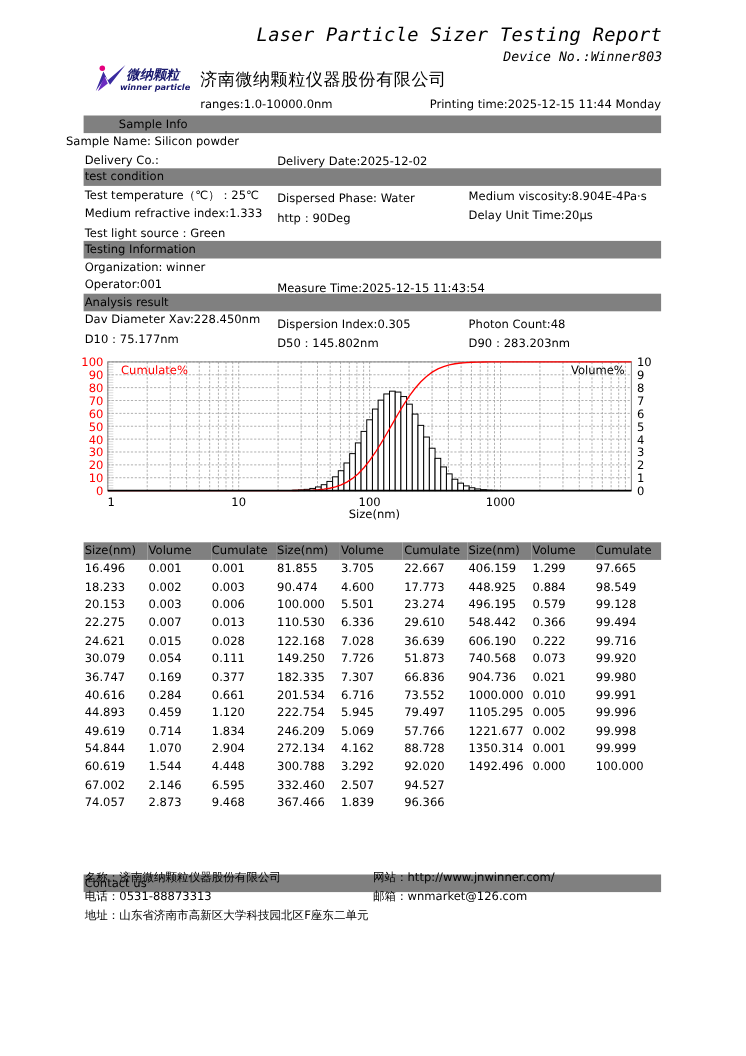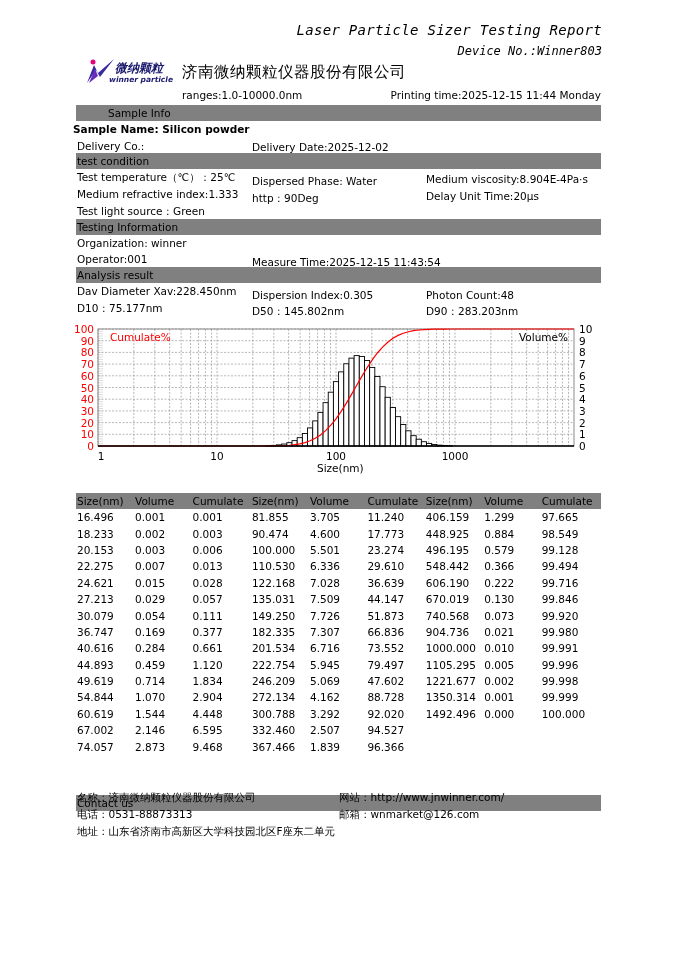--- a/index.html
+++ b/index.html
@@ -1,20 +1,20 @@
 <!DOCTYPE html>
 <html><head>
 <meta charset="utf-8">
 <style>
   html, body { margin:0; padding:0; background:#ffffff; }
   body { width:678px; height:960px; position:relative; overflow:hidden;
          font-family:"DejaVu Sans", "Liberation Sans", sans-serif; color:#000; }
   .abs { position:absolute; }
   .title { right:76px; top:22px; font-family:"DejaVu Sans Mono","Liberation Mono",monospace;
-           font-style:italic; font-size:14px; letter-spacing:0.3px; white-space:nowrap; }
+           font-style:italic; font-size:17px; letter-spacing:0.3px; white-space:nowrap; }
   .device { right:76px; top:44px; font-family:"DejaVu Sans Mono","Liberation Mono",monospace;
             font-style:italic; font-size:12px; white-space:nowrap; }
   .logo { left:84px; top:57px; width:92px; height:26px; }
   .company { left:182px; top:62px; font-size:15.5px; white-space:nowrap; letter-spacing:0.5px;}
   .small { font-size:10.5px; white-space:nowrap; }
   .bar { left:76px; width:525px; height:16px; background:#808080; font-size:10.5px;
          line-height:16px; padding-left:1px; box-sizing:border-box; color:#000; }
   .cell { font-size:10.5px; white-space:nowrap; }
   table.dt { position:absolute; left:76px; top:493px; width:525px; border-collapse:collapse;
              font-size:10.5px; }
@@ -38,21 +38,21 @@
     <path d="M5 26 L11 12 L14 19 Z" fill="#6a2bbf"></path>
     <text x="31" y="15" font-size="12" font-weight="bold" font-style="italic" fill="#1a1a6e" font-family="DejaVu Sans, sans-serif">微纳颗粒</text>
     <text x="25" y="25" font-size="7.5" font-weight="bold" font-style="italic" fill="#1a1a6e" font-family="DejaVu Sans, sans-serif">winner particle</text>
   </svg>
 </div>
 <div class="abs company">济南微纳颗粒仪器股份有限公司</div>
 <div class="abs small" style="left:182px; top:89px;">ranges:1.0-10000.0nm</div>
 <div class="abs small" style="right:77px; top:89px;">Printing time:2025-12-15 11:44 Monday</div>
 
 <div class="abs bar" style="top:105px;padding-left:32px;">Sample Info</div>
-<div class="abs cell" style="left:73px; top:123px;font-weight:bold;">Sample Name: Silicon powder</div>
+<div class="abs cell" style="left:60px; top:123px;">Sample Name: Silicon powder</div>
 <div class="abs cell" style="left:77px; top:140px;">Delivery Co.:</div>
 <div class="abs cell" style="left:252px; top:141px;">Delivery Date:2025-12-02</div>
 
 <div class="abs bar" style="top:153px;">test condition</div>
 <div class="abs cell" style="left:77px; top:171px;">Test temperature（℃）：25℃</div>
 <div class="abs cell" style="left:77px; top:188px;">Medium refractive index:1.333</div>
 <div class="abs cell" style="left:77px; top:205px;">Test light source：Green</div>
 <div class="abs cell" style="left:252px; top:175px;">Dispersed Phase: Water</div>
 <div class="abs cell" style="left:252px; top:192px;">http：90Deg</div>
 <div class="abs cell" style="left:426px; top:173px;">Medium viscosity:8.904E-4Pa·s</div>
@@ -254,21 +254,21 @@
       <th class="col8">Cumulate</th>
     </tr>
   </thead>
   <tbody id="table-body">
       <tr>
         <td>16.496</td>
         <td>0.001</td>
         <td>0.001</td>
         <td>81.855</td>
         <td>3.705</td>
-        <td>11.240</td>
+        <td>22.667</td>
         <td>406.159</td>
         <td>1.299</td>
         <td>97.665</td>
       </tr>
       <tr>
         <td>18.233</td>
         <td>0.002</td>
         <td>0.003</td>
         <td>90.474</td>
         <td>4.600</td>
@@ -304,31 +304,20 @@
         <td>0.015</td>
         <td>0.028</td>
         <td>122.168</td>
         <td>7.028</td>
         <td>36.639</td>
         <td>606.190</td>
         <td>0.222</td>
         <td>99.716</td>
       </tr>
       <tr>
-        <td>27.213</td>
-        <td>0.029</td>
-        <td>0.057</td>
-        <td>135.031</td>
-        <td>7.509</td>
-        <td>44.147</td>
-        <td>670.019</td>
-        <td>0.130</td>
-        <td>99.846</td>
-      </tr>
-      <tr>
         <td>30.079</td>
         <td>0.054</td>
         <td>0.111</td>
         <td>149.250</td>
         <td>7.726</td>
         <td>51.873</td>
         <td>740.568</td>
         <td>0.073</td>
         <td>99.920</td>
       </tr>
@@ -364,21 +353,21 @@
         <td>1105.295</td>
         <td>0.005</td>
         <td>99.996</td>
       </tr>
       <tr>
         <td>49.619</td>
         <td>0.714</td>
         <td>1.834</td>
         <td>246.209</td>
         <td>5.069</td>
-        <td>47.602</td>
+        <td>57.766</td>
         <td>1221.677</td>
         <td>0.002</td>
         <td>99.998</td>
       </tr>
       <tr>
         <td>54.844</td>
         <td>1.070</td>
         <td>2.904</td>
         <td>272.134</td>
         <td>4.162</td>

